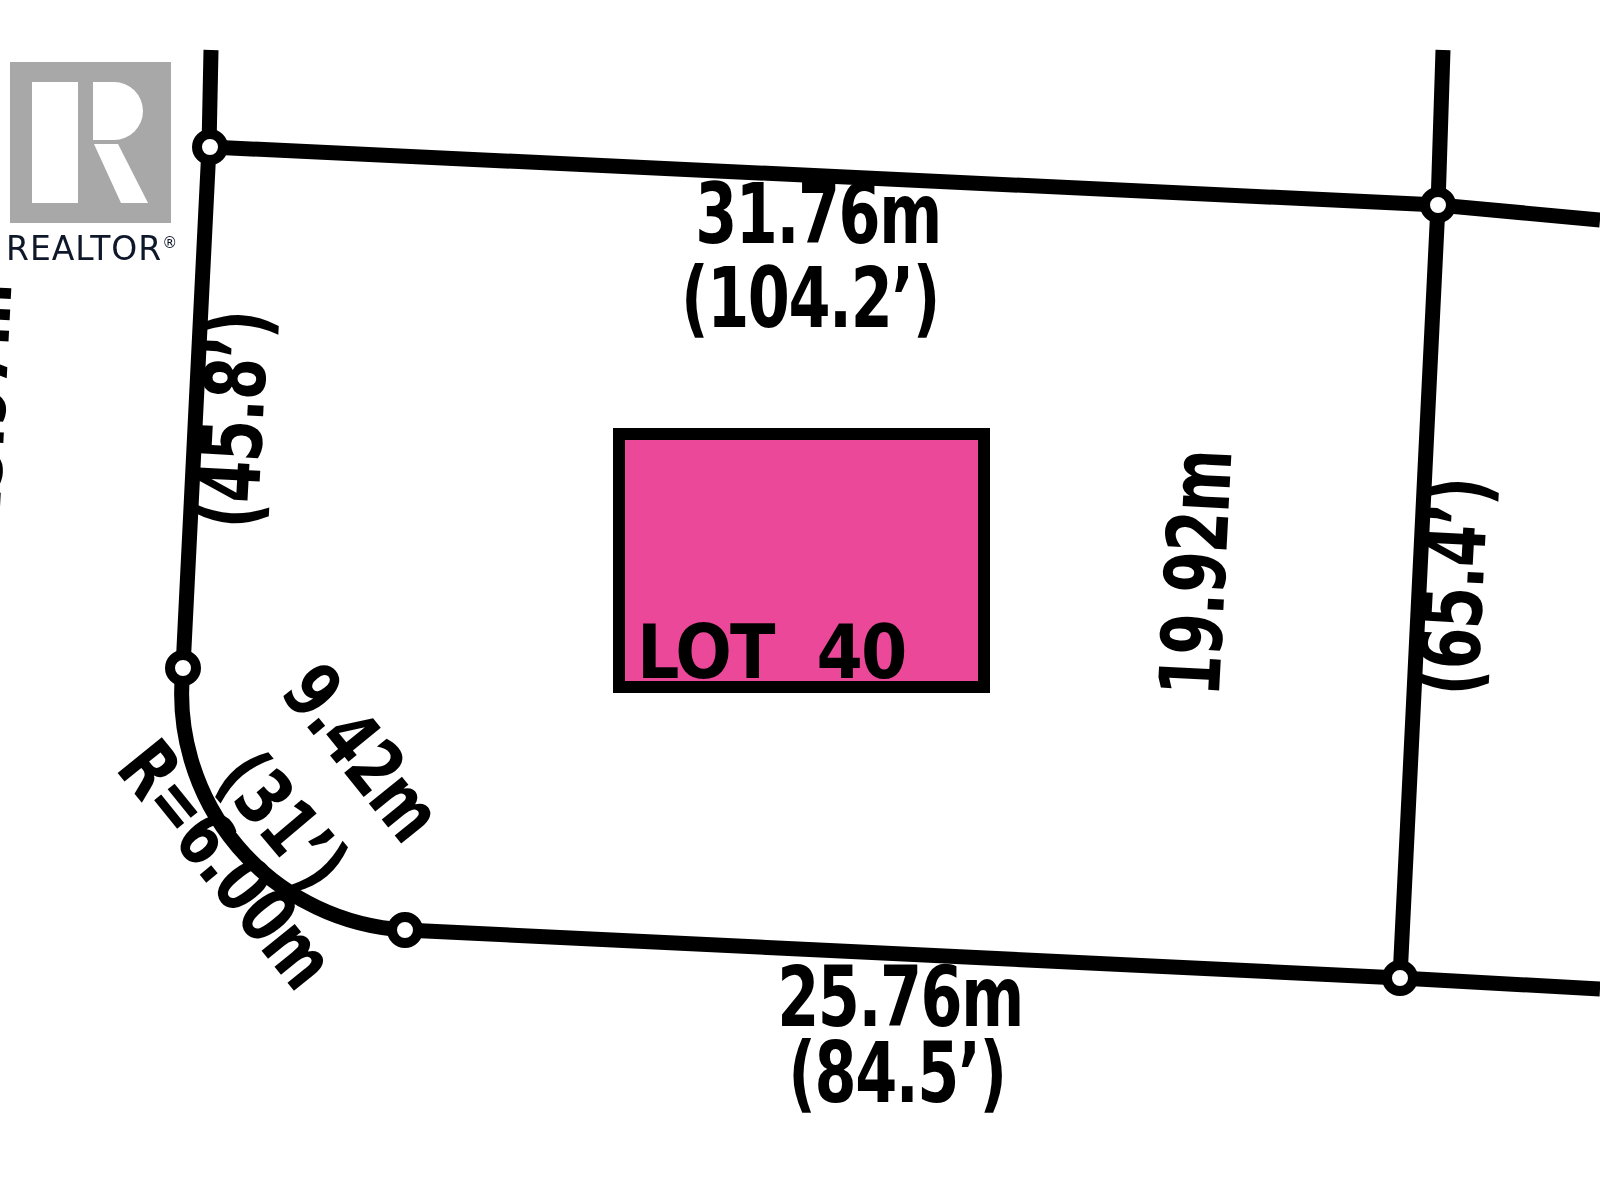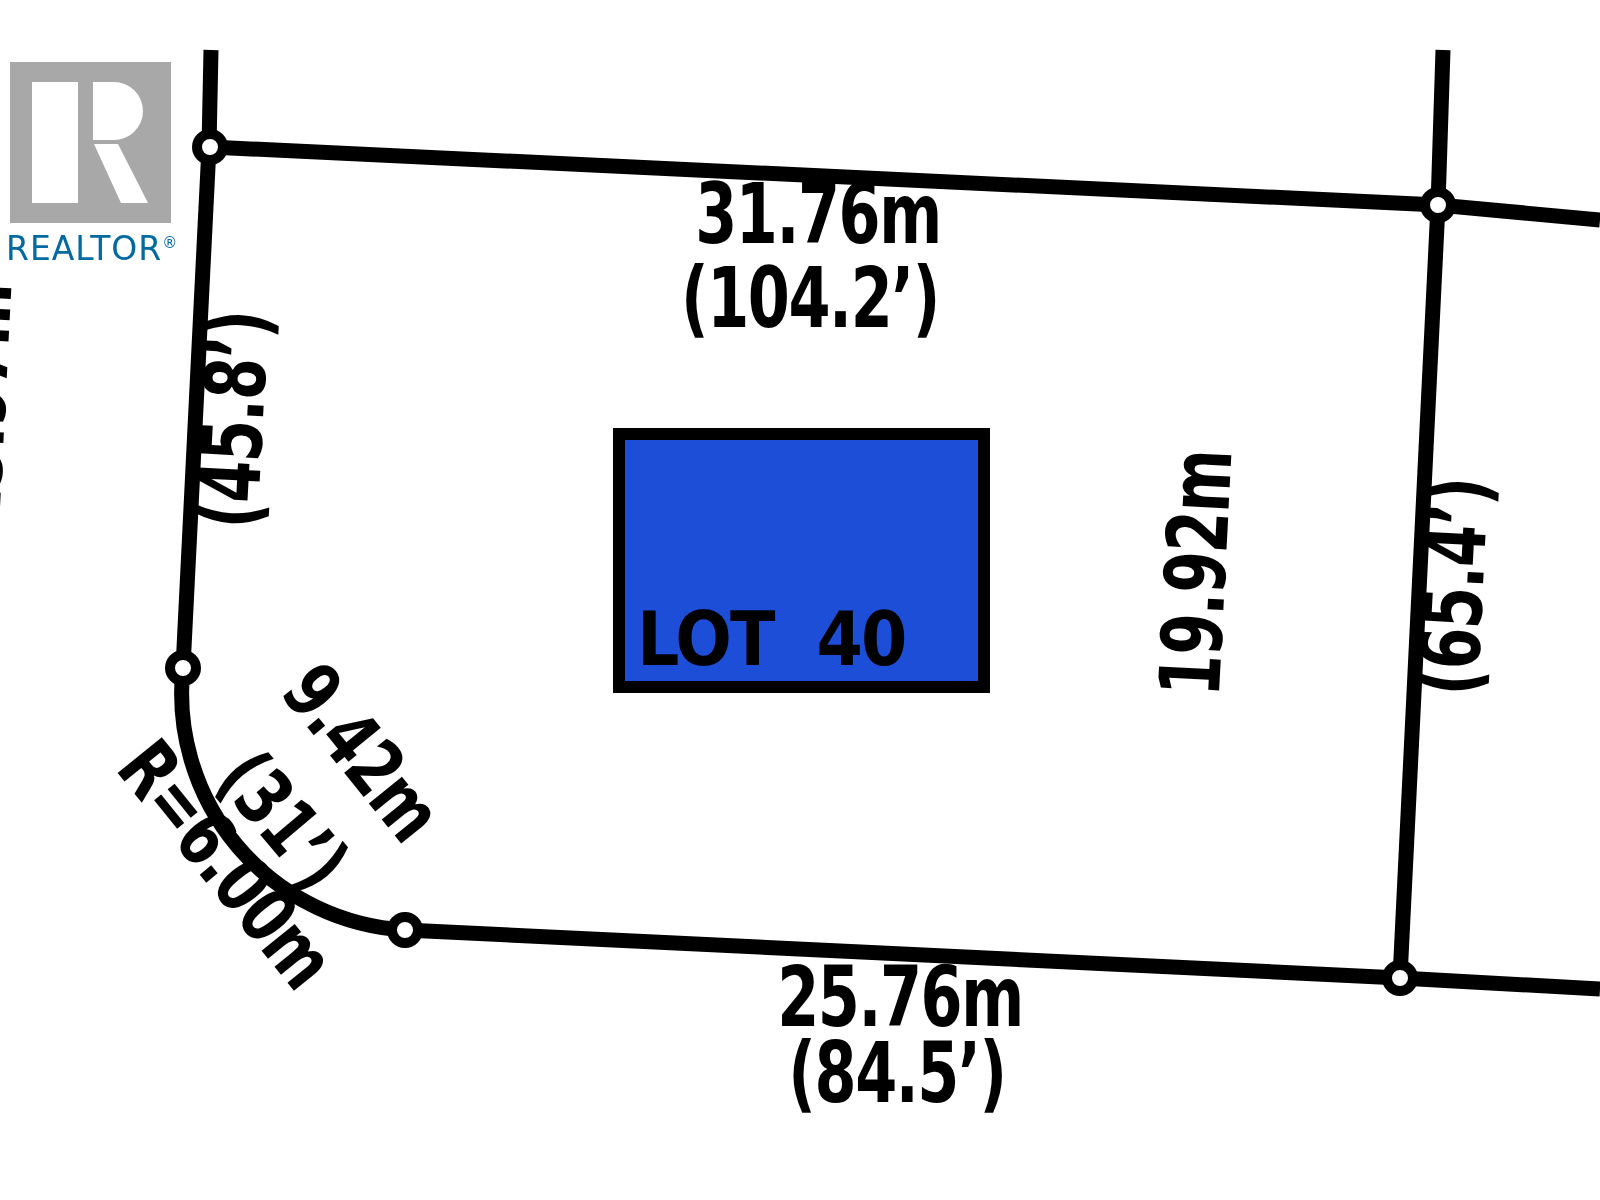--- a/index.html
+++ b/index.html
@@ -36,39 +36,39 @@
     line-height: 80px;
   }
   .lot-box {
     position: absolute;
     left: 613px;
     top: 428px;
     width: 377px;
     height: 265px;
     box-sizing: border-box;
     border: 12px solid #000000;
-    background: #1d4ed8;
-    padding: 2px 0 0 12px;
+    background: #ec4899;
+    padding: 15px 0 0 12px;
     overflow: hidden;
   }
   .lot-box-inner {
     transform: scaleX(0.9);
     transform-origin: 0 0;
     color: #000000;
     font-weight: bold;
     font-size: 74px;
     line-height: 79px;
     white-space: pre;
     letter-spacing: -2px;
   }
   .realtor-wordmark {
     position: absolute;
     left: 6px;
     top: 226px;
-    color: #0369a1;
+    color: #0f172a;
     font-size: 33px;
     line-height: 34px;
     letter-spacing: 1px;
     white-space: pre;
   }
   .realtor-reg {
     font-size: 15px;
     vertical-align: 12px;
     letter-spacing: 0;
   }

